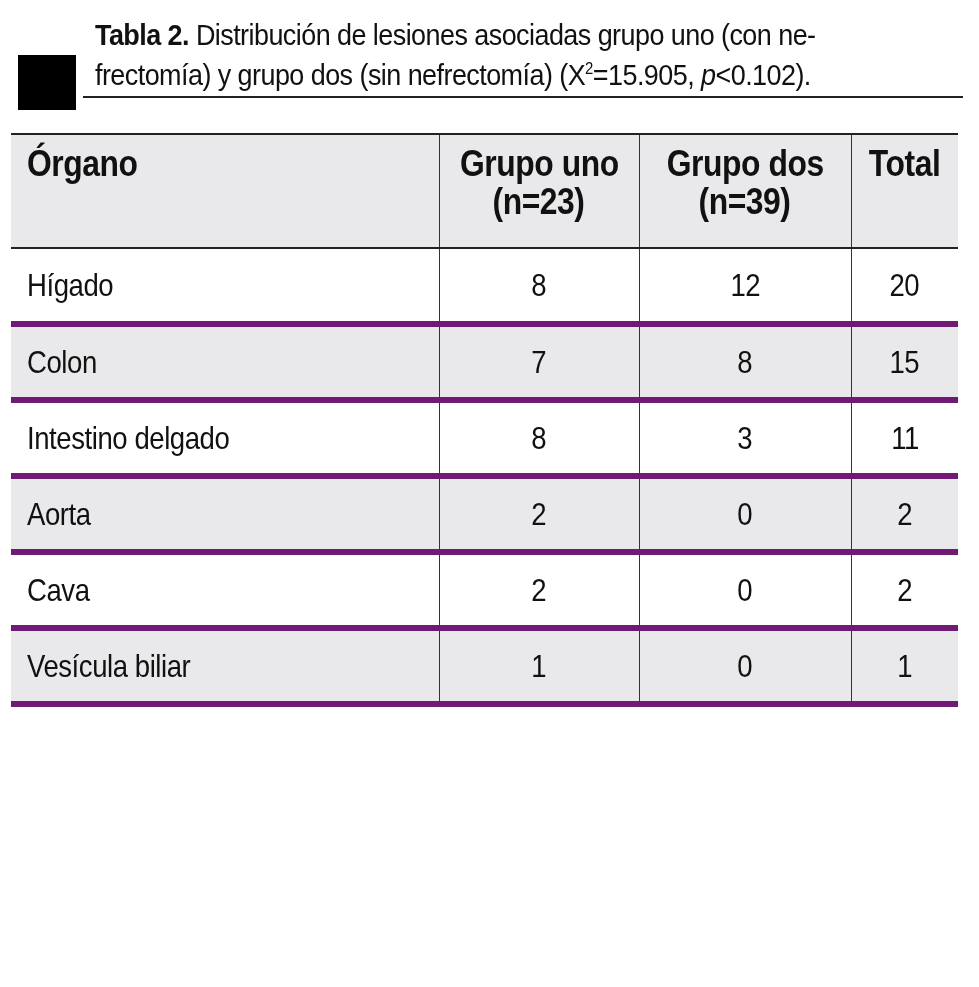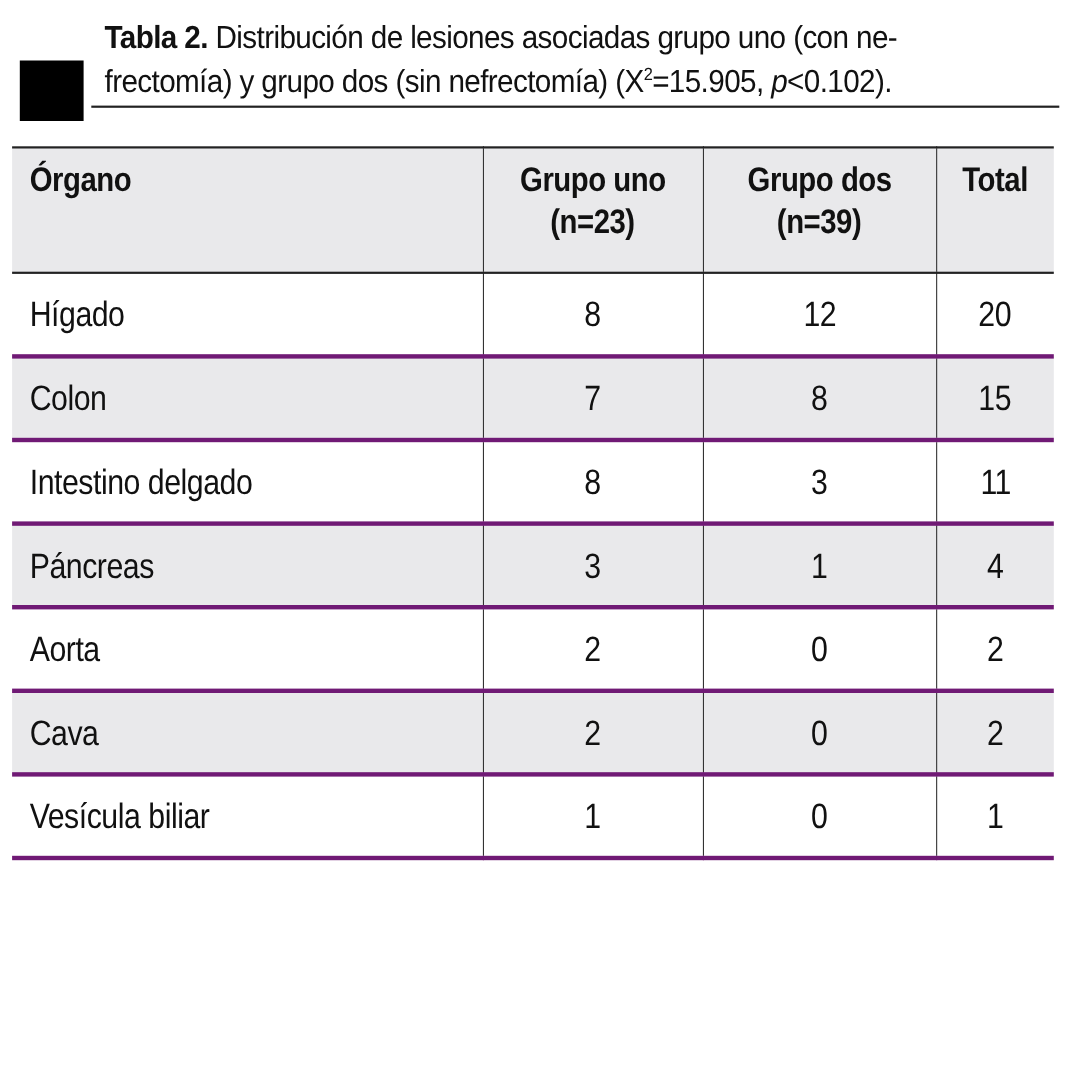--- a/index.html
+++ b/index.html
@@ -11,22 +11,22 @@
              transform:scaleX(0.93); transform-origin:left top; white-space:nowrap; }
   .caption b { font-weight:bold; }
   .rule { position:absolute; left:83px; top:96px; width:880px; height:2px; background:#222; }
   table { position:absolute; left:11px; top:133px; width:947px;
           border-collapse:collapse; table-layout:fixed; }
   td, th { border-left:1px solid #333; font-size:32px; padding:0;
            letter-spacing:-0.5px; }
   tr > *:first-child { border-left:none; text-align:left; padding-left:16px; }
   thead tr { background:#e9e9eb; border-top:2px solid #222; border-bottom:2px solid #222; }
   th { font-weight:bold; height:102px; vertical-align:top; padding-top:10px;
-       line-height:38px; text-align:center; font-size:31px; }
-  tbody tr { height:76px; border-bottom:4px solid #701a75; }
+       line-height:38px; text-align:center; font-size:37px; }
+  tbody tr { height:76px; border-bottom:6px solid #701a75; }
   tbody tr:nth-child(even) { background:#e9e9eb; }
   tbody td { text-align:center; }
   .cond { display:inline-block; transform:scaleX(0.86); transform-origin:left center; white-space:nowrap; }
   .condc { display:inline-block; transform:scaleX(0.86); white-space:nowrap; }
   col.c1 { width:428px; } col.c2 { width:200px; } col.c3 { width:212px; } col.c4 { width:107px; }
 </style>
 </head>
 <body>
 
 <div class="marker"></div>
@@ -64,26 +64,20 @@
         <td><span class="condc">8</span></td>
         <td><span class="condc">15</span></td>
       </tr>
       <tr>
         <td><span class="cond">Intestino delgado</span></td>
         <td><span class="condc">8</span></td>
         <td><span class="condc">3</span></td>
         <td><span class="condc">11</span></td>
       </tr>
       <tr>
-        <td><span class="cond">Páncreas</span></td>
-        <td><span class="condc">3</span></td>
-        <td><span class="condc">1</span></td>
-        <td><span class="condc">4</span></td>
-      </tr>
-      <tr>
         <td><span class="cond">Aorta</span></td>
         <td><span class="condc">2</span></td>
         <td><span class="condc">0</span></td>
         <td><span class="condc">2</span></td>
       </tr>
       <tr>
         <td><span class="cond">Cava</span></td>
         <td><span class="condc">2</span></td>
         <td><span class="condc">0</span></td>
         <td><span class="condc">2</span></td>

